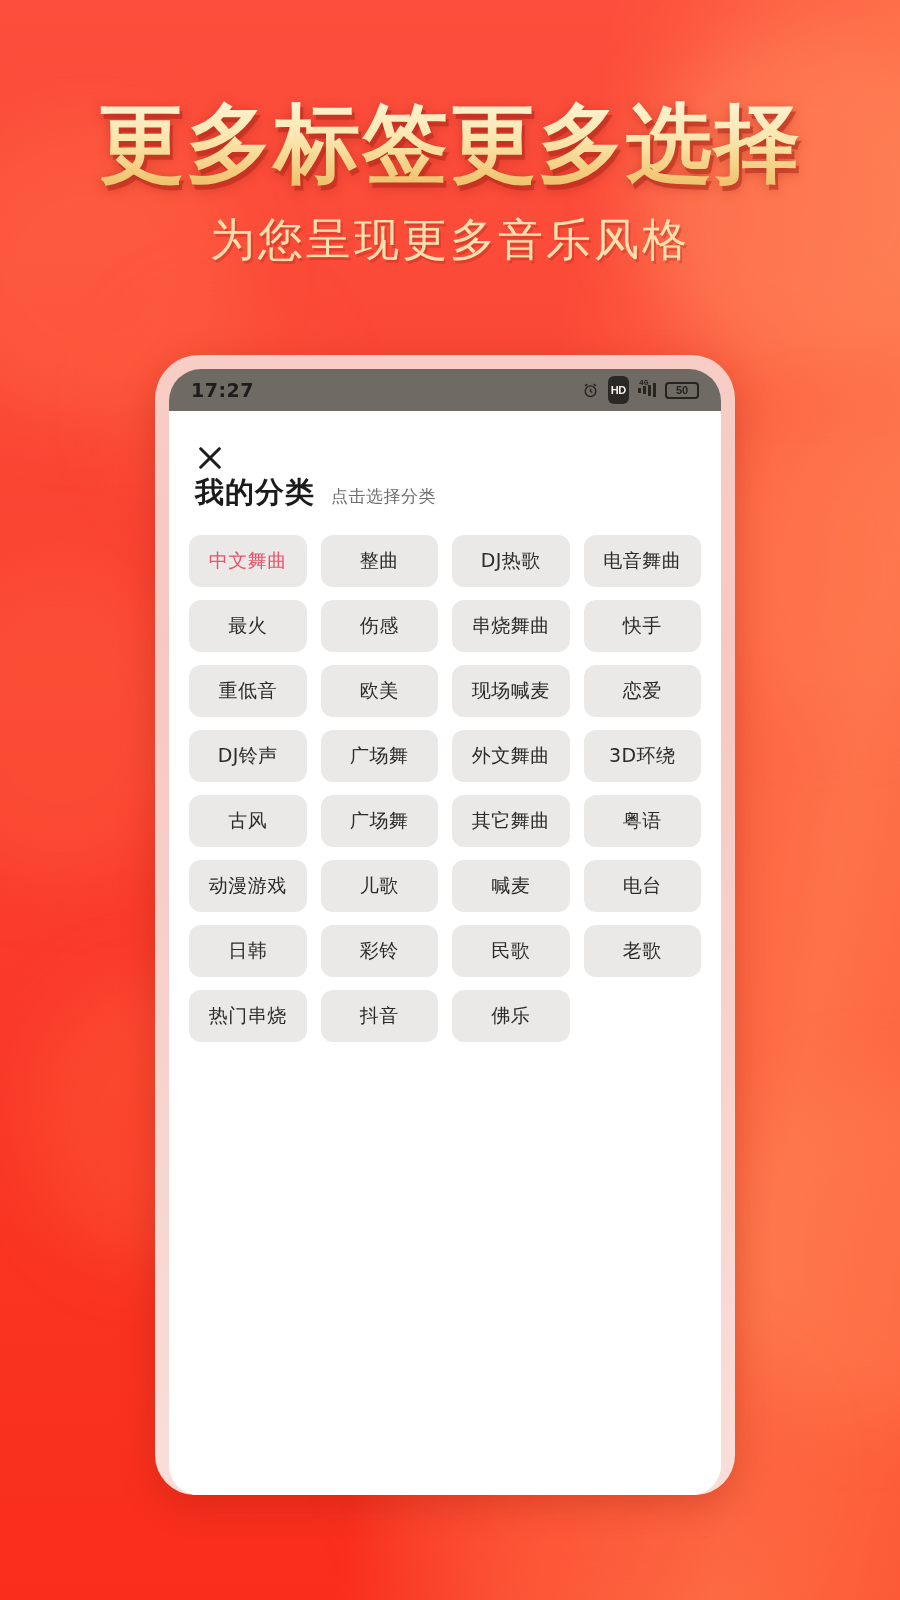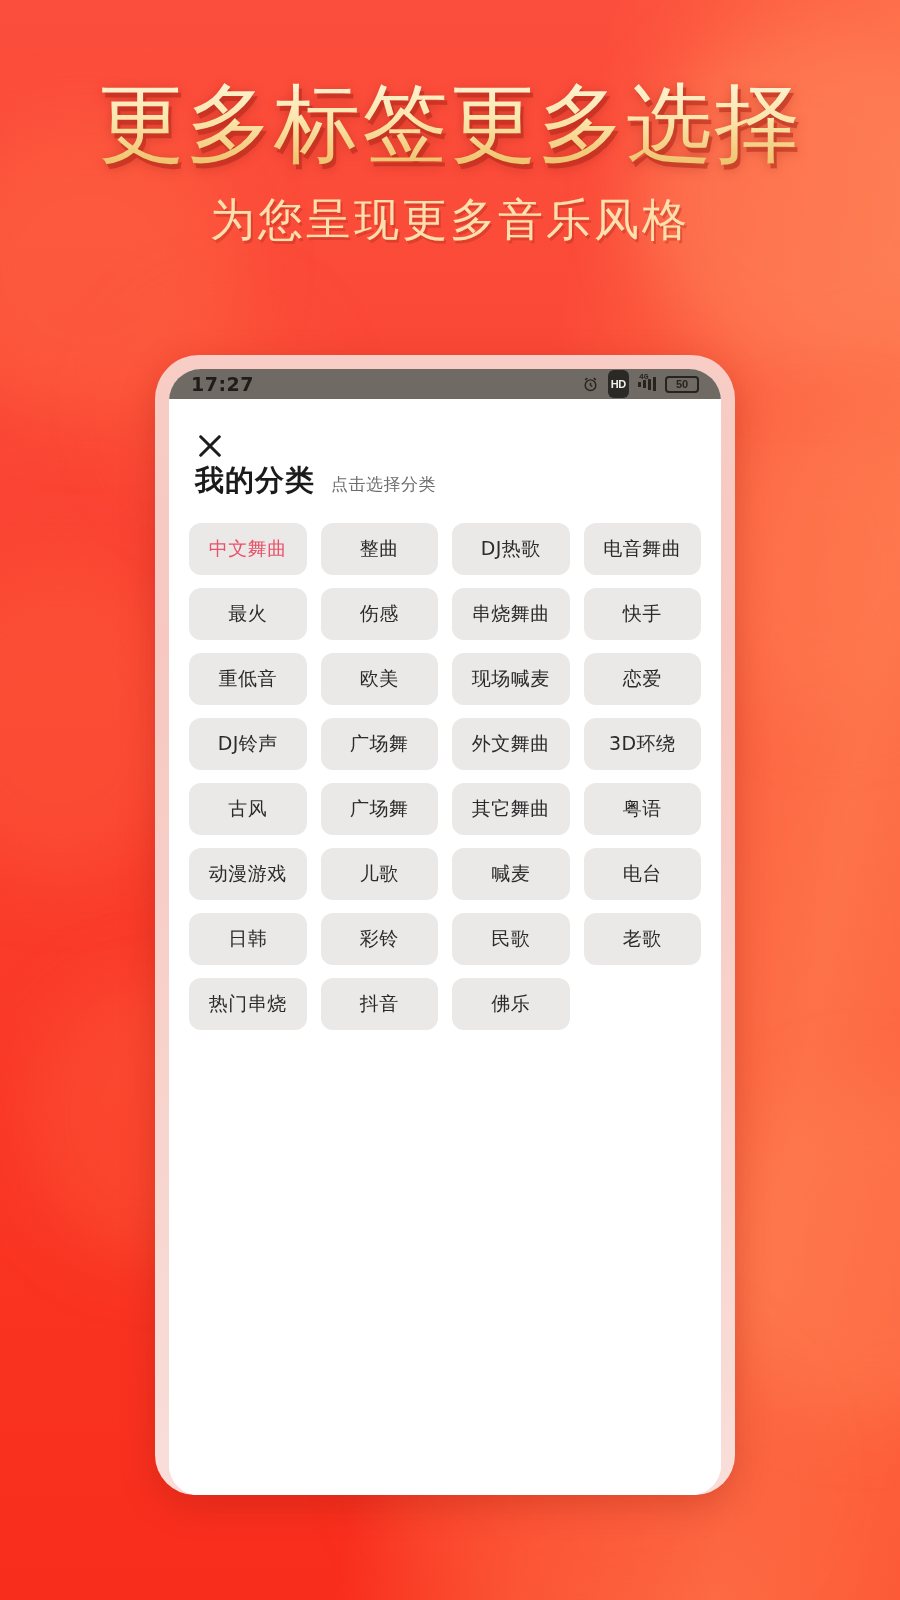--- a/index.html
+++ b/index.html
@@ -62,32 +62,33 @@
   .hero {
     position: absolute;
     left: 0; right: 0;
     top: 78px;
     text-align: center;
     z-index: 5;
   }
   .hero-title {
     font-family: "DejaVu Serif", "Liberation Serif", serif;
     font-size: 86px;
-    font-weight: normal;
+    font-weight: bold;
     letter-spacing: 2px;
     line-height: 1.05;
     color: #fbecc2;
     background: linear-gradient(to bottom, #fdf3d6 0%, #fbe6ae 45%, #f3cf82 78%, #eec068 100%);
     -webkit-background-clip: text;
     background-clip: text;
     -webkit-text-fill-color: transparent;
     text-shadow: 0 0 0 transparent;
     filter: drop-shadow(3px 5px 0px rgba(176,40,25,0.55))
             drop-shadow(0 2px 6px rgba(150,25,15,0.35));
     white-space: nowrap;
+    margin-top: 20px;
   }
   .hero-sub {
     margin-top: 22px;
     font-family: "DejaVu Sans", "Liberation Sans", sans-serif;
     font-size: 45px;
     font-weight: 500;
     letter-spacing: 3px;
     color: #fde0ae;
     filter: drop-shadow(2px 3px 0 rgba(180,48,30,0.40));
     white-space: nowrap;
@@ -112,21 +113,21 @@
     width: 552px;
     height: 1126px;
     background: #ffffff;
     border-radius: 32px 32px 30px 30px;
     overflow: hidden;
   }
 
   
   .statusbar {
     position: relative;
-    height: 30px;
+    height: 42px;
     background: #6f6b64;
     display: flex;
     align-items: center;
     justify-content: space-between;
     padding: 0 22px;
     box-sizing: border-box;
     color: #201e1c;
   }
   .sb-time {
     font-size: 19px;

